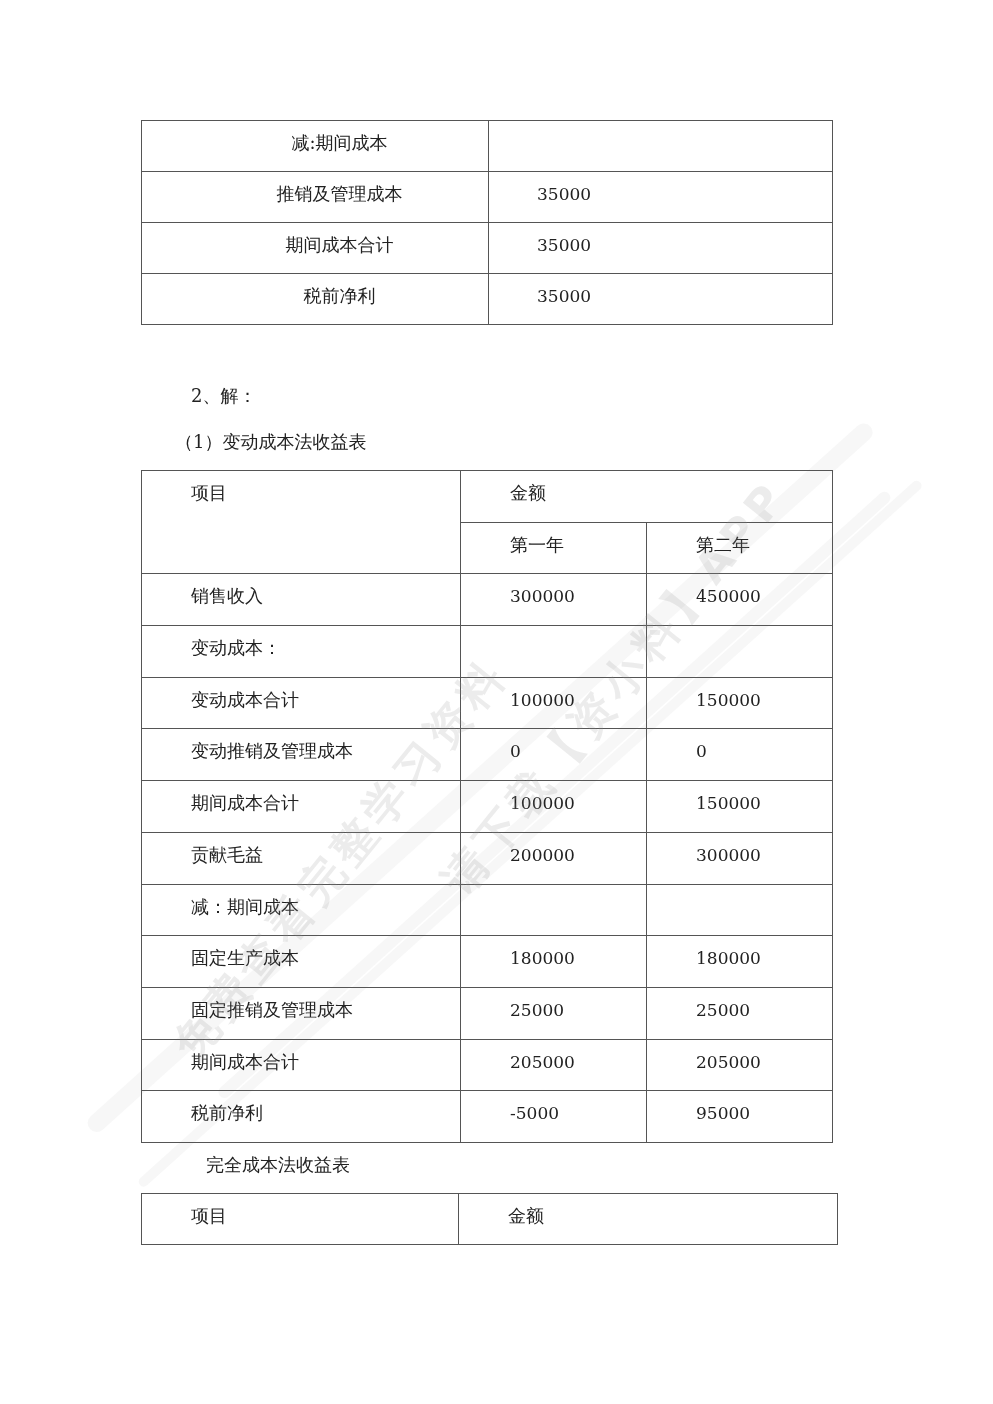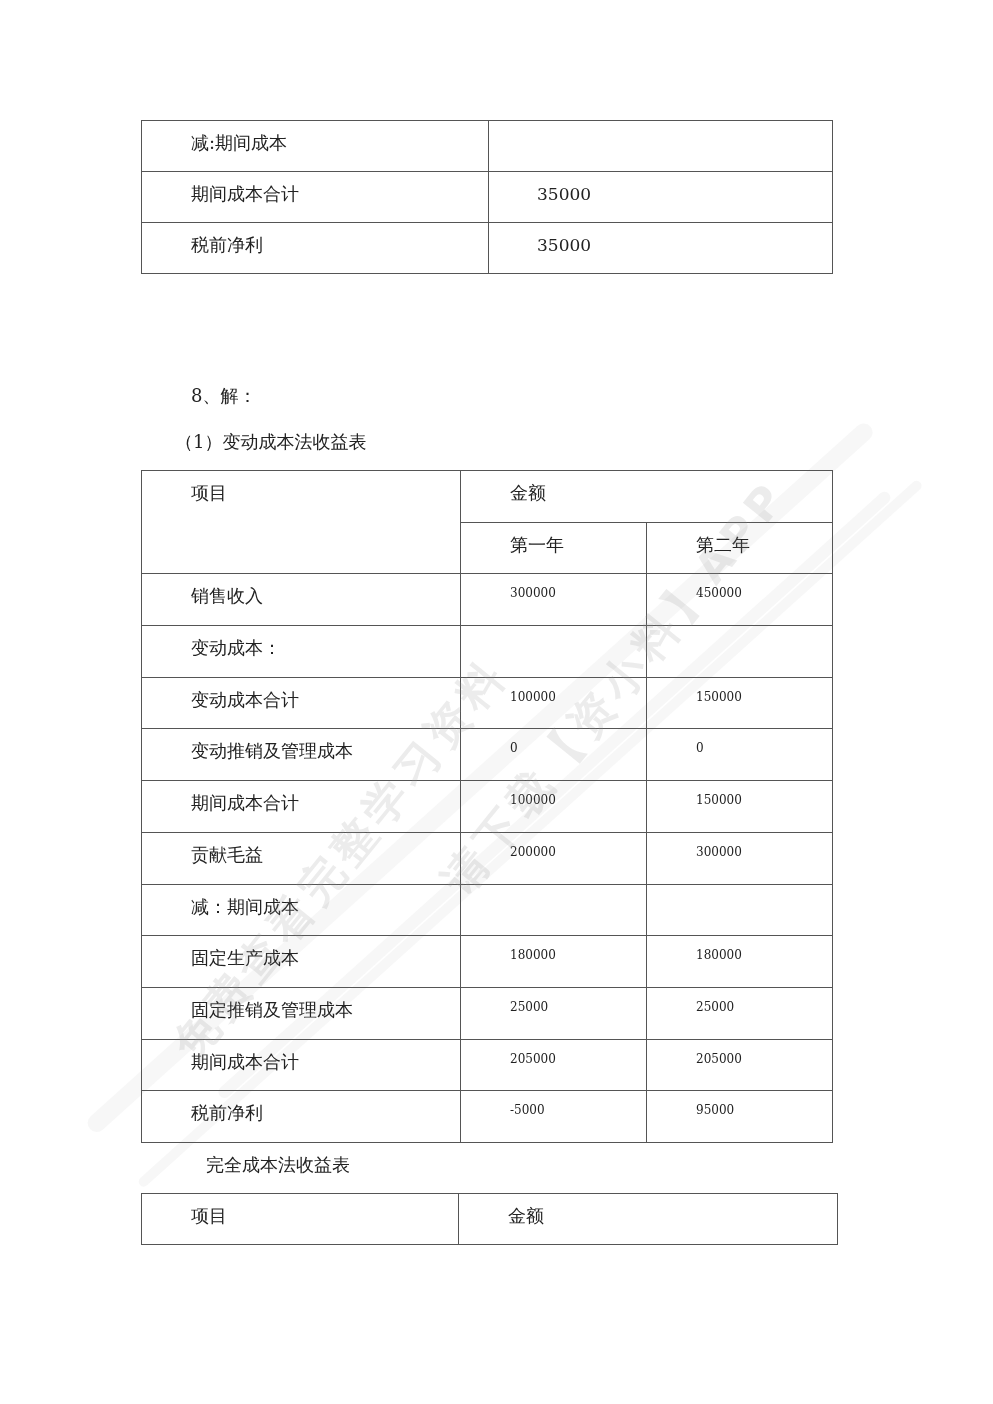--- a/index.html
+++ b/index.html
@@ -5,26 +5,26 @@
   html, body { margin: 0; padding: 0; }
   body {
     width: 993px; height: 1404px; background: #ffffff; position: relative; overflow: hidden;
     font-family: "DejaVu Serif", "Liberation Serif", serif; color: #222;
   }
   .page { position: absolute; left: 0; top: 0; width: 993px; height: 1404px; }
   table { border-collapse: collapse; position: absolute; table-layout: fixed; }
   td { border: 1.5px solid #555; font-size: 18px; padding: 0; vertical-align: top; height: 50px; }
   td .cell-text { display: block; padding-top: 10px; white-space: nowrap; }
   .t1 { left: 141px; top: 120px; width: 692px; }
-  .t1 td.c0 { width: 346px; } .t1 td.c0 .cell-text { padding-left: 49px; }
+  .t1 td.c0 { width: 346px; text-align: center; } .t1 td.c0 .cell-text { padding-left: 49px; }
   .t1 td.c1 .cell-text { padding-left: 48px; font-size: 17px; padding-top: 12px; }
   .t2 { left: 141px; top: 470px; width: 692px; }
   .t2 td.c0 { width: 318px; } .t2 td.c1 { width: 187px; }
   .t2 td.c0 .cell-text { padding-left: 49px; }
-  .t2 td.c1 .cell-text, .t2 td.c2 .cell-text { padding-left: 49px; font-size: 12px; padding-top: 12px; }
+  .t2 td.c1 .cell-text, .t2 td.c2 .cell-text { padding-left: 49px; font-size: 17px; padding-top: 12px; }
   .t2 td.hdr .cell-text { font-size: 18px; padding-top: 10px; }
   .t2 tr { height: 51.7px; }
   .t3 { left: 141px; top: 1193px; width: 697px; }
   .t3 td.c0 { width: 316px; } .t3 td.c0 .cell-text { padding-left: 49px; }
   .t3 td.c1 .cell-text { padding-left: 49px; }
   .para { position: absolute; font-size: 18px; white-space: nowrap; }
   .p1 { left: 191px; top: 384px; }
   .p2 { left: 175px; top: 430px; }
   .p3 { left: 206px; top: 1153px; }
   .watermark { position: absolute; pointer-events: none; color: rgba(150,150,150,0.18); font-weight: bold;
@@ -48,38 +48,46 @@
       <tr>
         <td class="c0">
             <span class="cell-text">减:期间成本</span>
           </td>
         <td class="c1">
             <span class="cell-text"></span>
           </td>
       </tr>
       <tr>
         <td class="c0">
+            <span class="cell-text">推销及管理成本</span>
+          </td>
+        <td class="c1">
+            <span class="cell-text">35000</span>
+          </td>
+      </tr>
+      <tr>
+        <td class="c0">
             <span class="cell-text">期间成本合计</span>
           </td>
         <td class="c1">
             <span class="cell-text">35000</span>
           </td>
       </tr>
       <tr>
         <td class="c0">
             <span class="cell-text">税前净利</span>
           </td>
         <td class="c1">
             <span class="cell-text">35000</span>
           </td>
       </tr>
     </tbody>
   </table>
 
-  <div class="para p1">8、解：</div>
+  <div class="para p1">2、解：</div>
   <div class="para p2">（1）变动成本法收益表</div>
 
   <table class="t2">
     <tbody>
       <tr>
         <td class="c0 hdr" rowspan="2">
             <span class="cell-text">项目</span>
           </td>
         <td class="hdr" colspan="2">
             <span class="cell-text" style="padding-left:49px;">金额</span>

